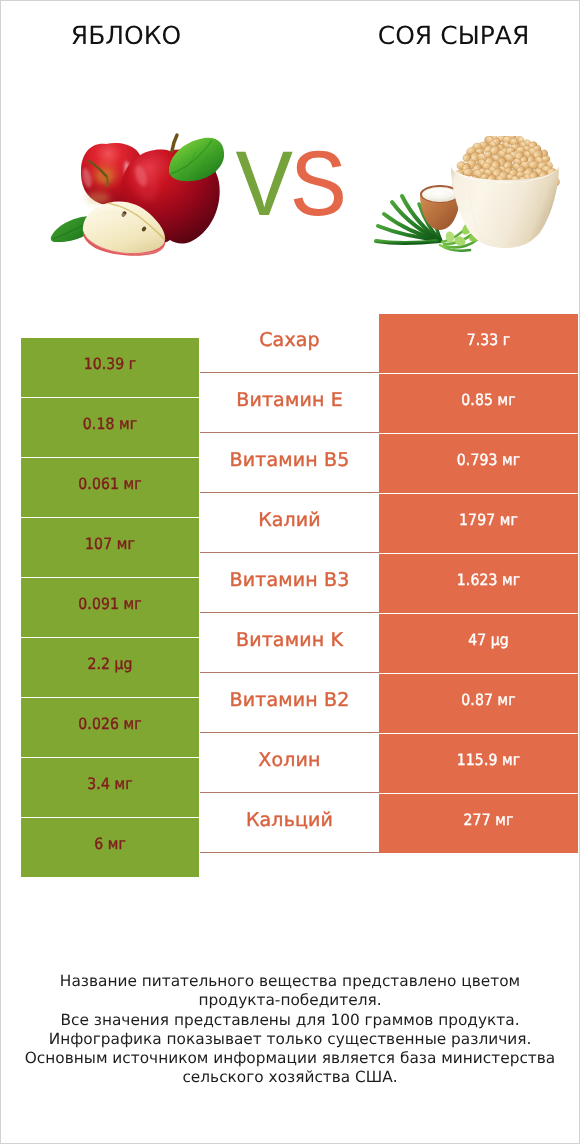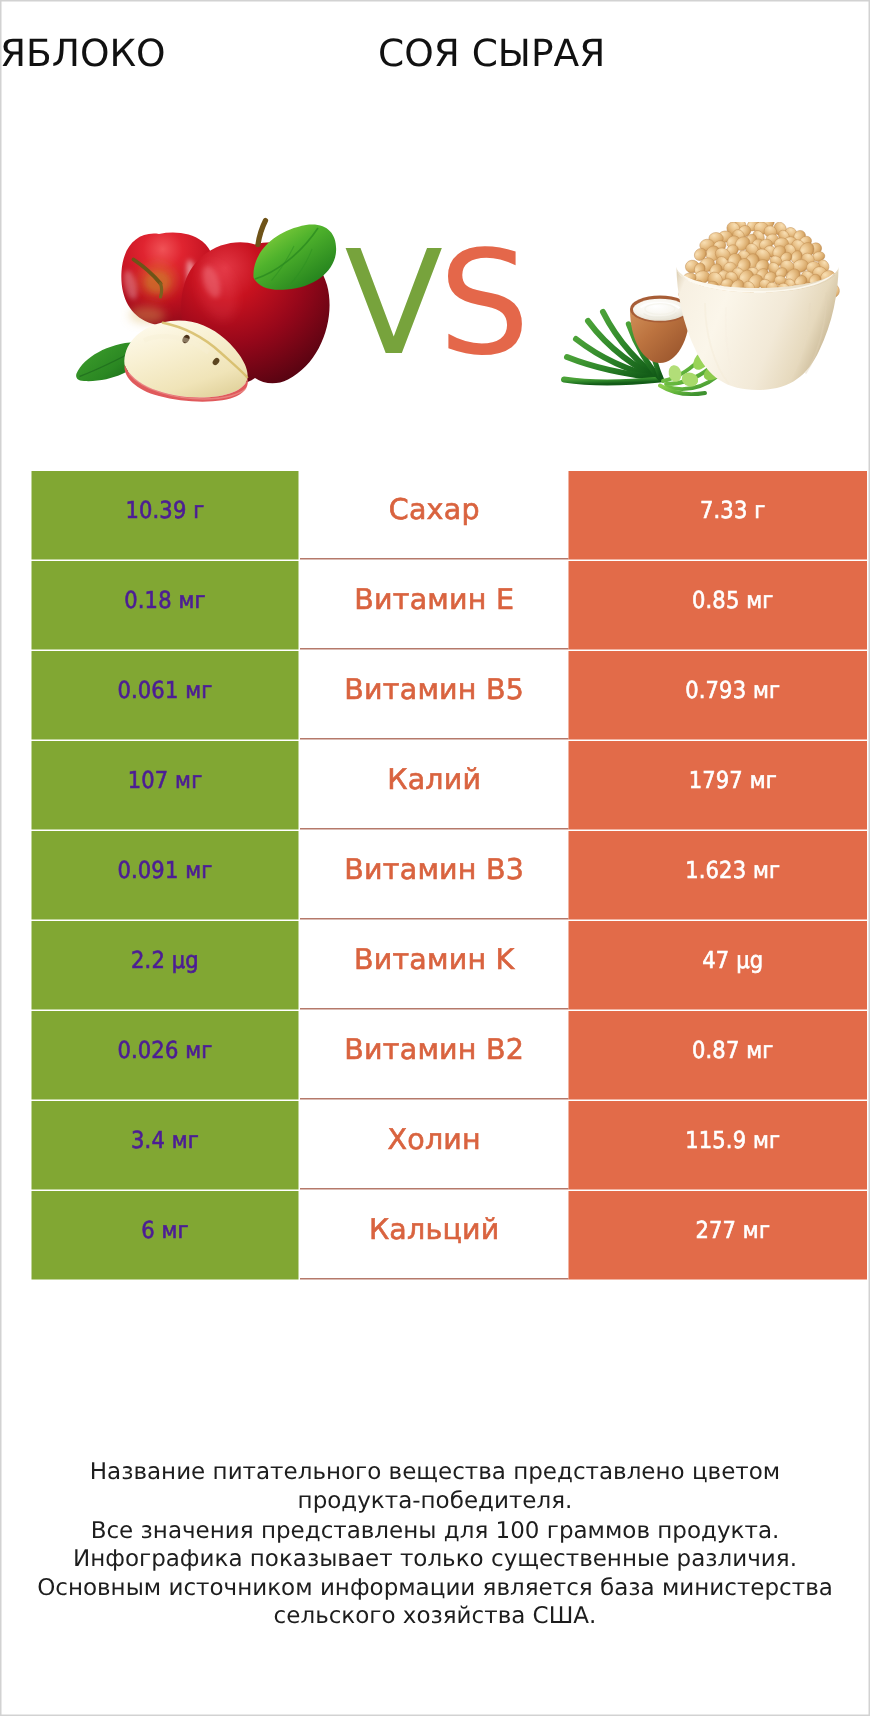--- a/index.html
+++ b/index.html
@@ -3,39 +3,39 @@
 <meta charset="utf-8">
 <title>Infographic</title>
 <style>
   html,body{margin:0;padding:0;background:#ffffff;}
   body{width:580px;height:1144px;font-family:"DejaVu Sans",sans-serif;-webkit-font-smoothing:antialiased;text-rendering:geometricPrecision;}
   .page{position:relative;width:580px;height:1144px;overflow:hidden;background:#fff;will-change:transform;}
   .page-frame{position:absolute;left:0;top:0;width:580px;height:1144px;box-sizing:border-box;border:1px solid #d2d2d2;pointer-events:none;}
 
   
   .heading{position:absolute;top:22px;font-size:25px;line-height:28px;color:#111111;font-weight:400;
-           text-align:left;white-space:nowrap;letter-spacing:0px;}
+           text-align:center;white-space:nowrap;letter-spacing:0px;}
   .heading.left{left:0;width:252px;}
   .heading.right{left:252px;width:403px;word-spacing:0px;}
 
   
-  .hero{position:absolute;left:0;top:16px;width:580px;height:300px;}
+  .hero{position:absolute;left:0;top:4px;width:580px;height:300px;font-family:Liberation Mono, monospace;}
   .apple-art{position:absolute;left:46px;top:126px;}
   .soy-art{position:absolute;left:374px;top:132px;}
   .vs{position:absolute;left:0;top:140px;width:580px;height:92px;text-align:center;
       font-size:96px;line-height:92px;font-weight:400;letter-spacing:-3px;}
   .vs .v{color:#77a33c;}
   .vs .s{color:#e4674a;}
 
   
   .table{position:absolute;left:21px;top:314px;width:537px;}
   .row{position:relative;height:59px;margin-bottom:1px;}
   .cell{position:absolute;top:0;height:59px;line-height:53px;text-align:center;
         font-size:15.6px;font-weight:400;letter-spacing:0.1px;font-family:"DejaVu Sans Condensed","DejaVu Sans",sans-serif;-webkit-text-stroke:0.4px currentColor;}
-  .cell.left{left:0;width:178px;background:#81a733;color:#4c1d95;}
+  .cell.left{left:0;width:178px;background:#81a733;color:#7f1d1d;margin-top:24px;}
   .cell.mid{left:179px;width:179px;background:#ffffff;color:#d9633f;font-size:19px;font-weight:400;font-family:"DejaVu Sans",sans-serif;letter-spacing:0.15px;-webkit-text-stroke:0.42px #d9633f;
             border-bottom:1px solid #b5796a;height:58px;line-height:52px;}
   .cell.right{left:358px;width:179px;background:#e26b49;color:#ffffff;padding-left:20px;}
   .unit{font-size:1em;}
 
   
   .footer{position:absolute;left:0;top:972px;width:580px;text-align:center;
           font-size:15.35px;line-height:19.25px;color:#1d1d1d;font-weight:400;letter-spacing:0px;}
 </style>
 </head>

